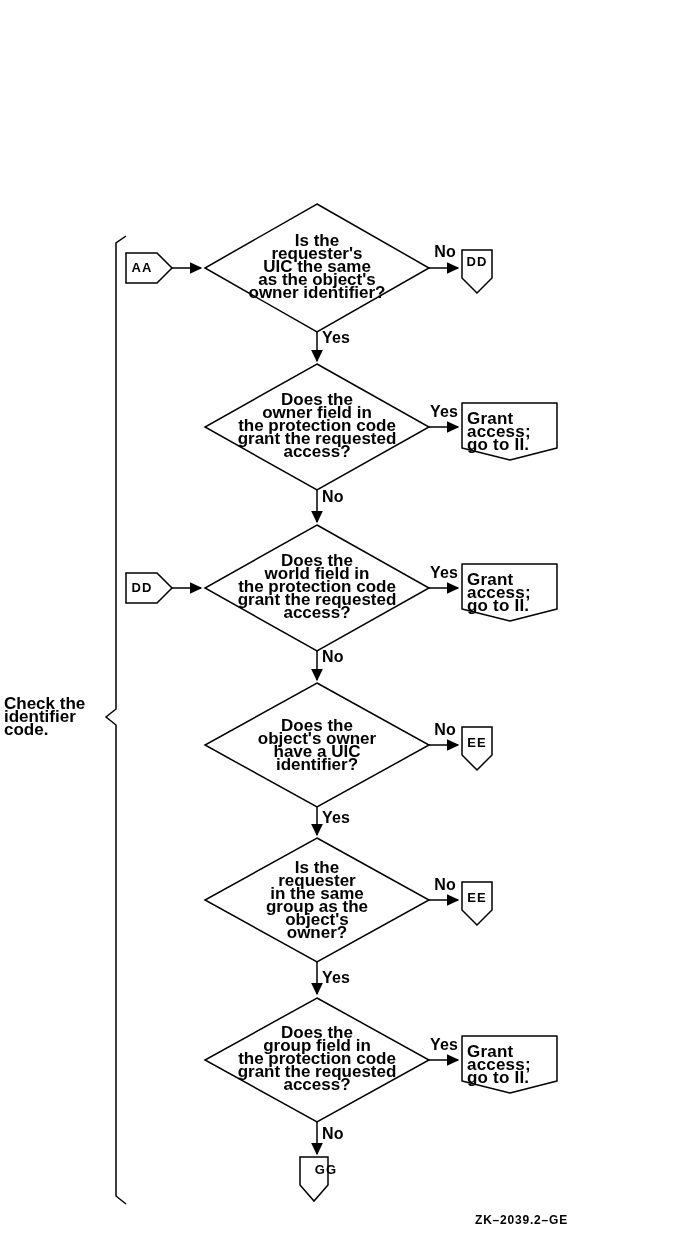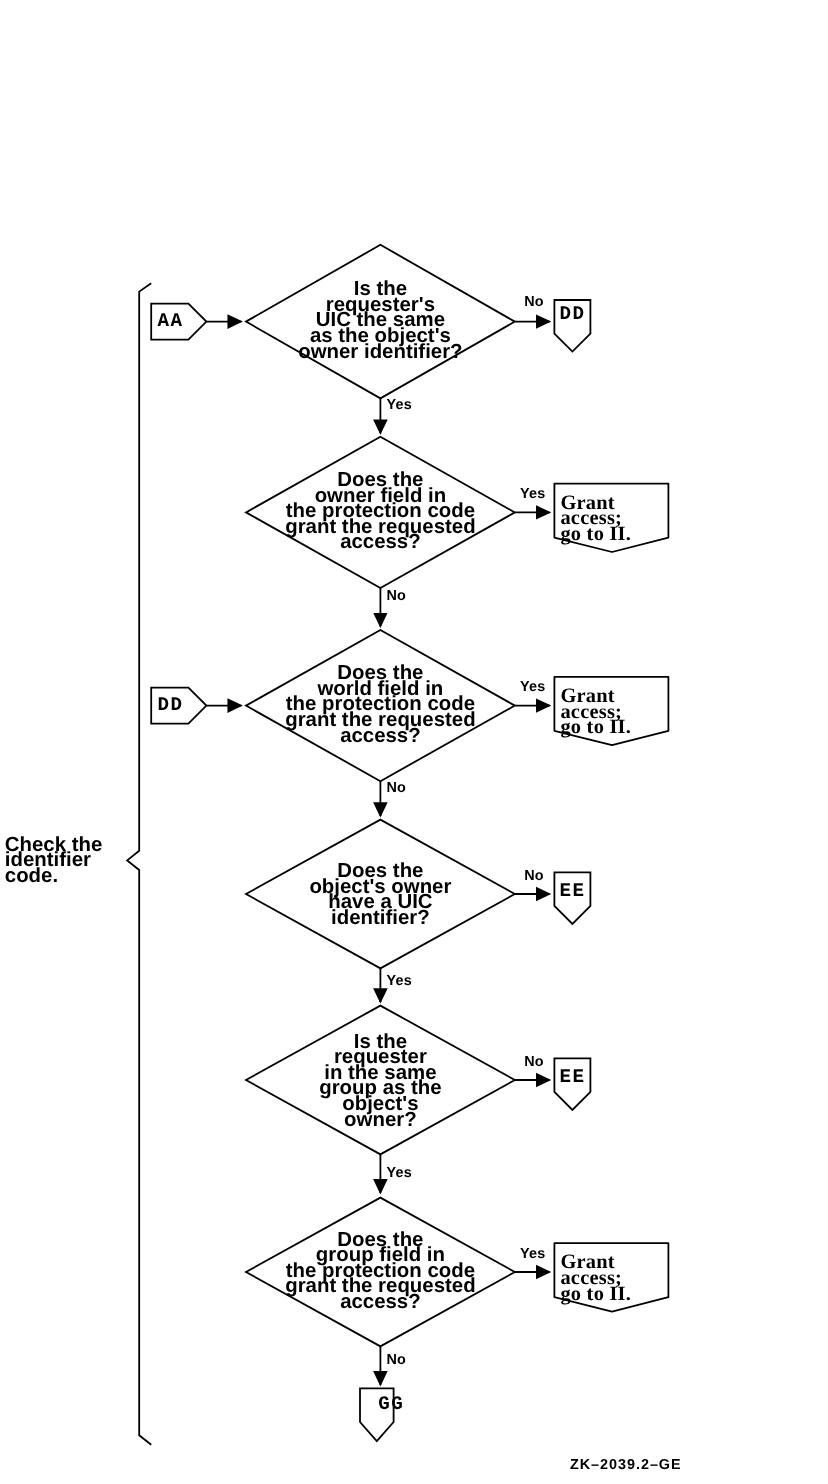--- a/index.html
+++ b/index.html
@@ -6,23 +6,23 @@
   .stage{
     position:relative;width:690px;height:1237px;background:#fff;overflow:hidden;
     font-family:"Liberation Sans", sans-serif;color:#000;
   }
   .stage svg{position:absolute;left:0;top:0;}
   .txt{
     position:absolute;font-weight:bold;font-size:17px;line-height:13px;
     white-space:pre-line;color:#000;
   }
   .center{text-align:center;}
-  .blabel{font-size:12px;line-height:13px;letter-spacing:0.2px;}
-  .conn{font-size:16px;line-height:14px;letter-spacing:1.2px;text-align:center;font-family:Liberation Mono, monospace;}
-  .terminal-text{letter-spacing:0.2px;font-family:Liberation Serif, serif;}
+  .blabel{font-size:16px;line-height:13px;letter-spacing:0.2px;}
+  .conn{font-size:13px;line-height:14px;letter-spacing:1.2px;text-align:center;}
+  .terminal-text{letter-spacing:0.2px;}
   .caption{font-size:12px;letter-spacing:0.8px;}
 </style>
 </head>
 <body>
 
 <div class="stage">
 
   <svg width="690" height="1237" viewBox="0 0 690 1237">
     <defs>
       <marker id="arr" viewBox="0 0 10 10" refX="8.5" refY="5" markerWidth="9" markerHeight="9" orient="auto-start-reverse">

